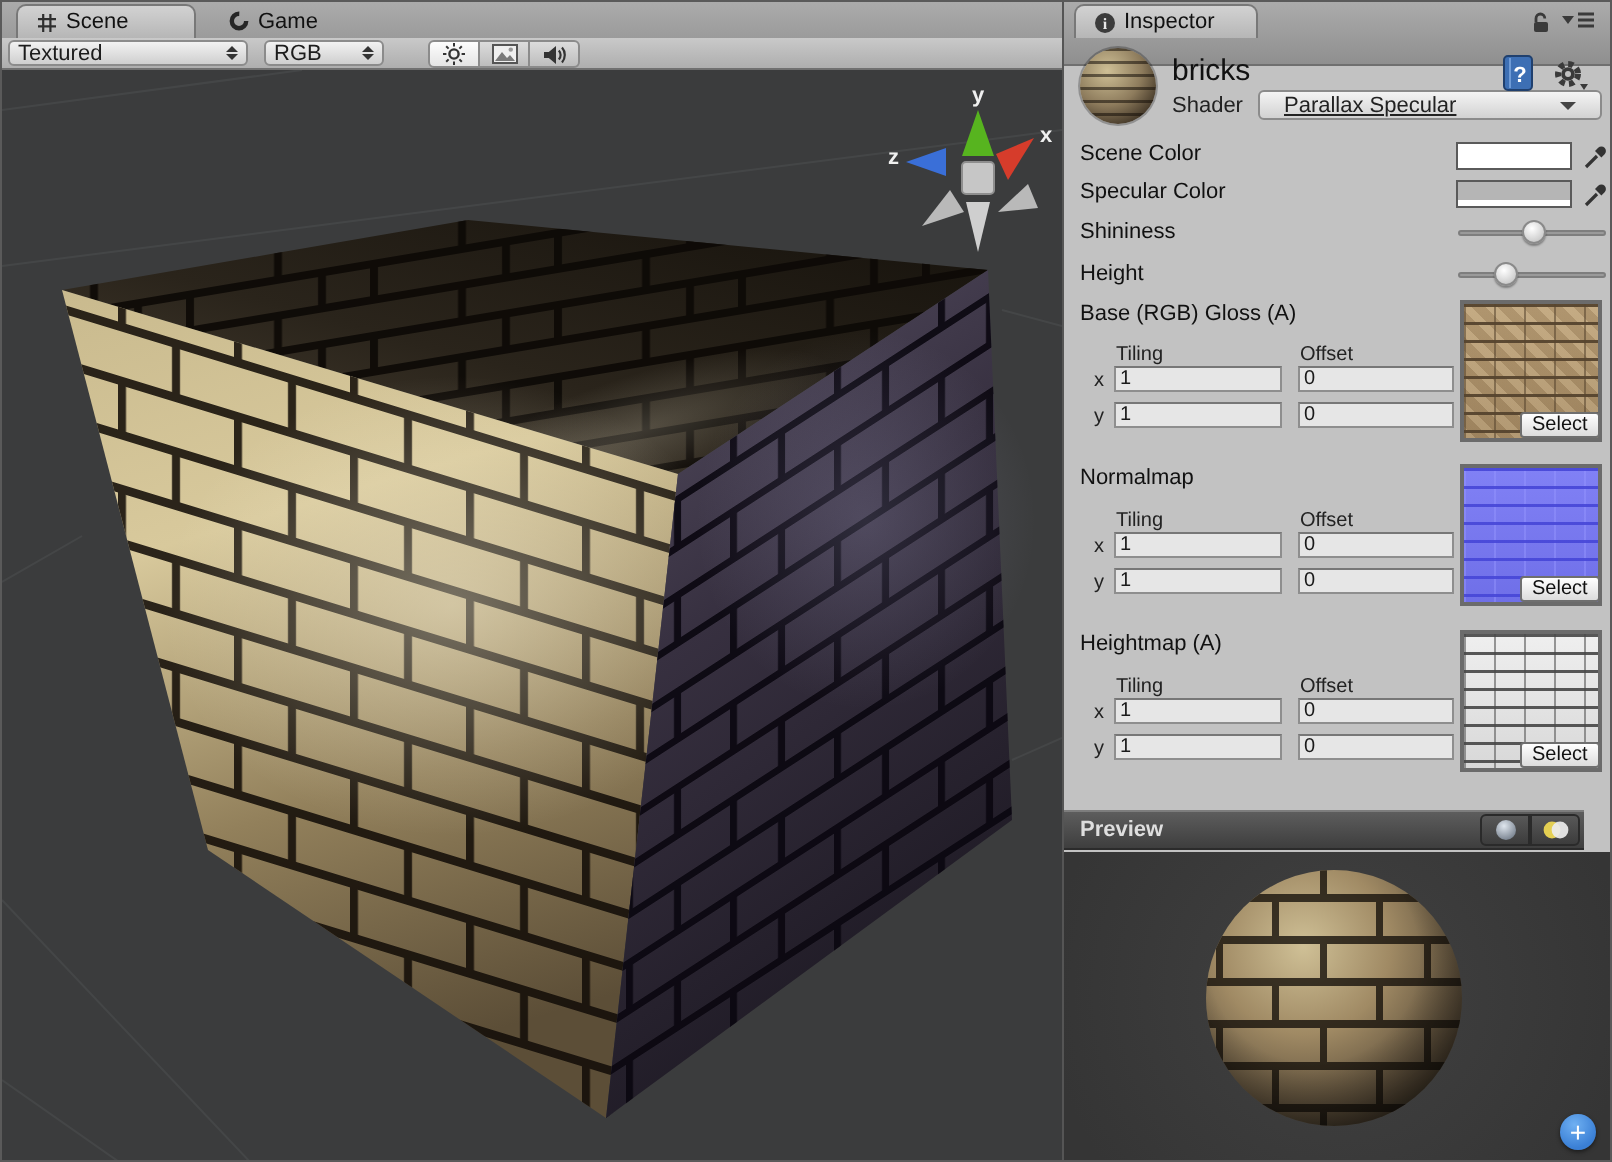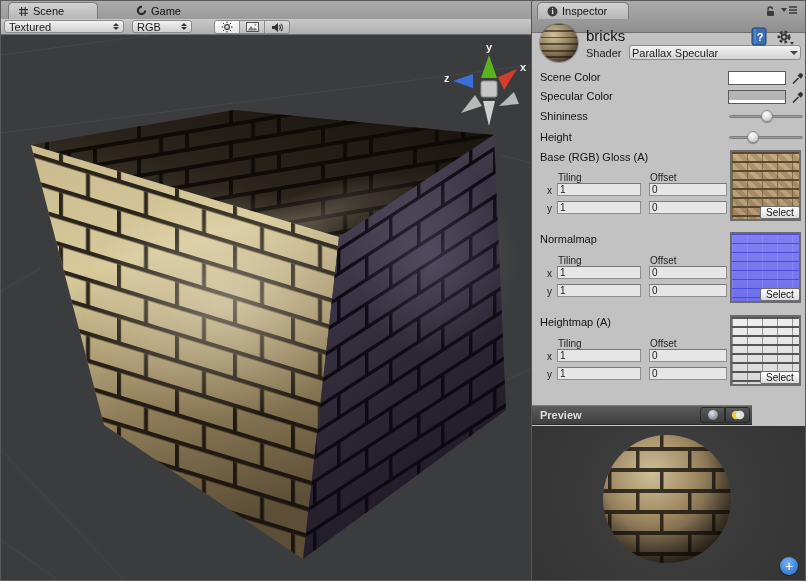--- a/index.html
+++ b/index.html
@@ -74,25 +74,25 @@
        repeating-linear-gradient(180deg, rgba(70,70,70,.9) 0 1.6px, rgba(0,0,0,0) 1.6px 9px),
        repeating-linear-gradient(90deg, rgba(110,110,110,.7) 0 1.2px, rgba(0,0,0,0) 1.2px 15px),
        linear-gradient(#efefef,#d8d8d8);}
   .minisphere{position:absolute;left:8px;top:23px;width:38px;height:38px;border-radius:50%;
        background:
         repeating-linear-gradient(180deg, rgba(20,14,8,.55) 0 1.5px, rgba(0,0,0,0) 1.5px 6.5px),
         radial-gradient(circle at 36% 30%, #cfc096, #8d7b5c 48%, #463a2a 78%, #1d1812 100%);
        box-shadow:0 0 0 1px rgba(0,0,0,.25);}
   .shaderdd{position:absolute;left:97px;top:44px;width:172px;height:15px;
        border:1px solid #8b8b8b;border-radius:3px;background:linear-gradient(#f4f4f4,#d2d2d2);
-       display:flex;align-items:center;padding:0 2px;cursor:pointer;font-size:11px;}
+       display:flex;align-items:center;padding:0 12px;cursor:pointer;font-size:11px;text-decoration:underline;}
   .shaderdd .caret{margin-left:auto;width:0;height:0;border-left:4px solid transparent;
        border-right:4px solid transparent;border-top:4px solid #444;}
   
-  #preview-header{position:absolute;left:0;top:404px;width:220px;height:20px;
+  #preview-header{position:absolute;left:0;top:404px;width:260px;height:20px;
        background:linear-gradient(#5d5d5d,#3e3e3e);border-top:1px solid #7d7d7d;
        border-bottom:1px solid #2b2b2b;display:flex;align-items:center;}
   #preview-header .ptitle{margin-left:8px;font-weight:bold;color:#dedede;font-size:11px;}
   .pbtn{width:25px;height:16px;background:linear-gradient(#585858,#3c3c3c);
        border:1px solid #2a2a2a;display:flex;align-items:center;justify-content:center;cursor:pointer;}
   #preview-body{position:absolute;left:0;top:425px;width:275px;height:156px;
        background:radial-gradient(circle at 50% 45%, #414141, #353535 90%);}
   .plusbtn{position:absolute;right:9px;bottom:7px;width:18px;height:18px;border-radius:50%;
        background:radial-gradient(circle at 40% 30%, #6fb0f2, #3a7fd5 70%);
        color:#fff;display:flex;align-items:center;justify-content:center;
@@ -105,21 +105,21 @@
 
   <div class="tabstrip" style="left:0;width:530px;">
     <div class="tab active" style="left:7px;width:90px;">
       <span class="ticon">
         <svg width="11" height="11">
             <path d="M1 3.6h9M1 7.2h9M3.6 1v9M7.2 1v9" stroke="#2e2e2e" stroke-width="1.1"></path>
           </svg>
       </span>
       <span>Scene</span>
     </div>
-    <div class="tab" style="left:126px;width:80px;">
+    <div class="tab" style="left:104px;width:80px;">
       <span class="ticon">
         <svg width="11" height="11">
             <circle cx="5.5" cy="5.5" r="3.6" fill="none" stroke="#262626" stroke-width="2.2" stroke-dasharray="17 6"></circle>
           </svg>
       </span>
       <span>Game</span>
     </div>
     <div class="stripmenu" style="right:536px; left:508px;">
       <svg width="18" height="10">
           <path d="M1 3 l3 4 3-4z" fill="#3a3a3a"></path>

